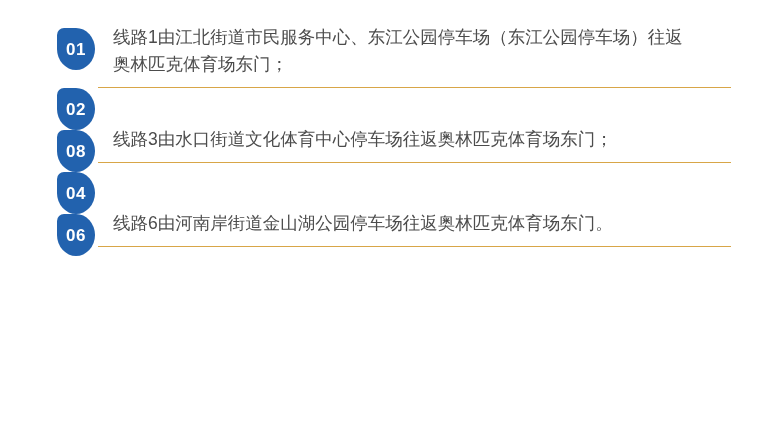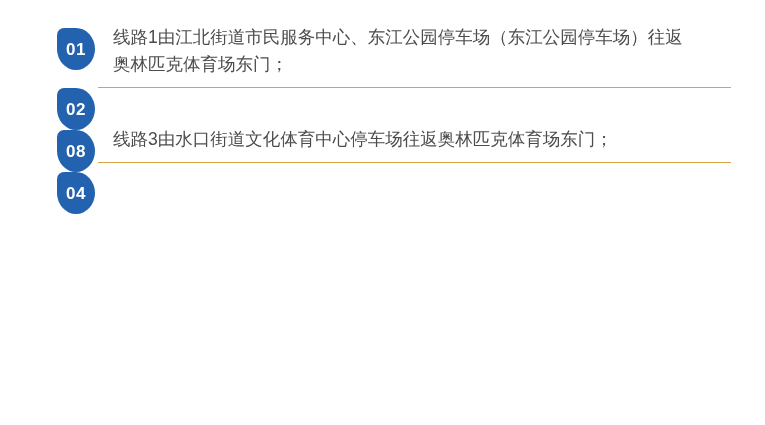--- a/index.html
+++ b/index.html
@@ -84,13 +84,21 @@
 
   <div class="item">
   </div>
 
   <div class="item">
     <span class="badge">
       <span class="badge-num">04</span>
     </span>
   </div>
 
+  <div class="item">
+    <span class="badge">
+      <span class="badge-num">06</span>
+    </span>
+    <div class="content">
+      <p class="route-text">线路6由河南岸街道金山湖公园停车场往返奥林匹克体育场东门。</p>
+    </div>
+  </div>
 </div>
 
 </body></html>

